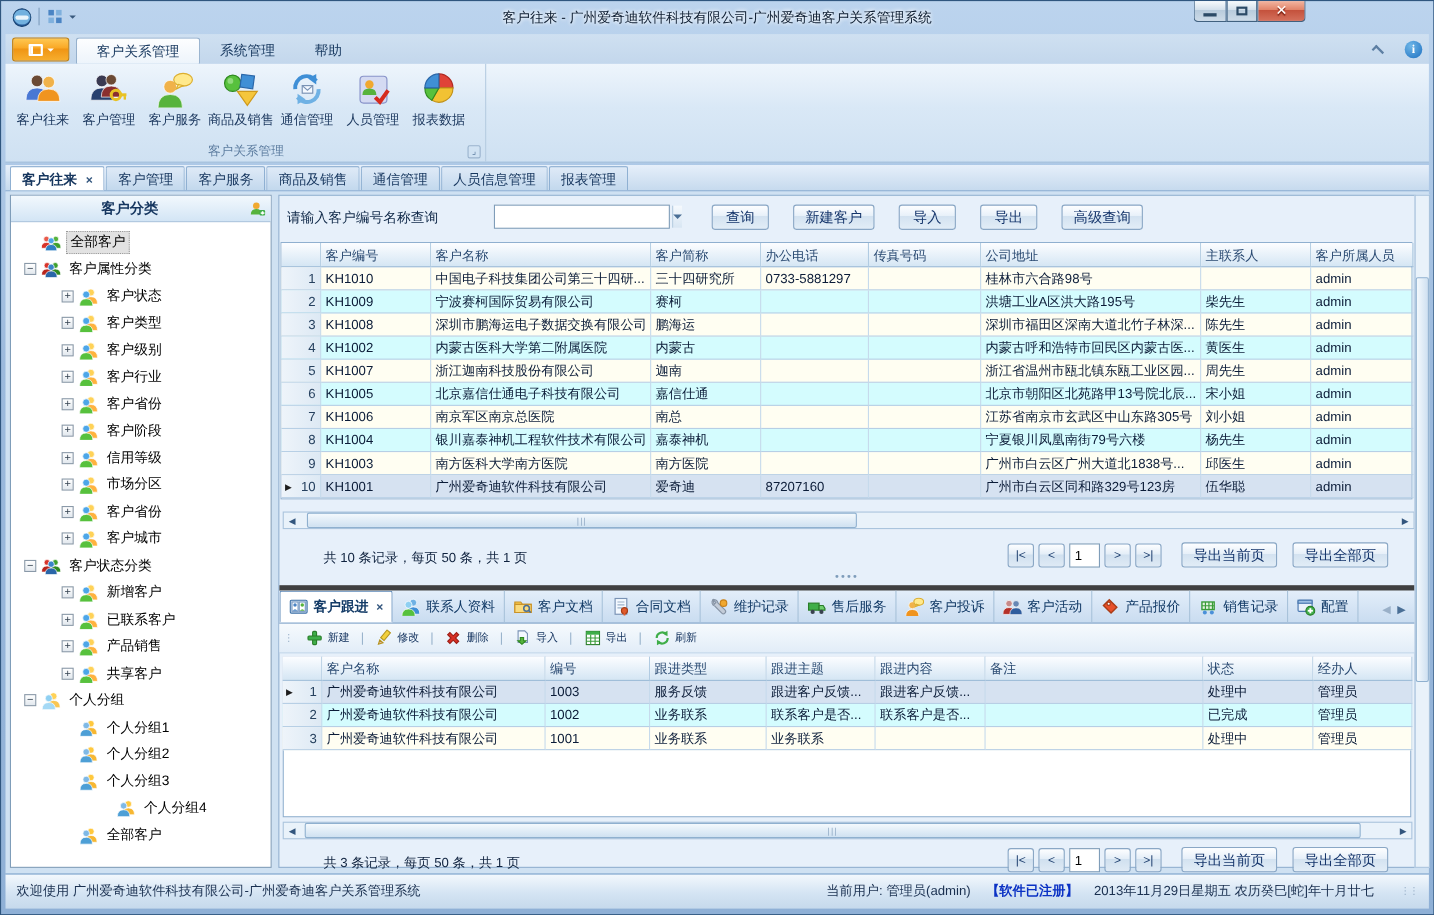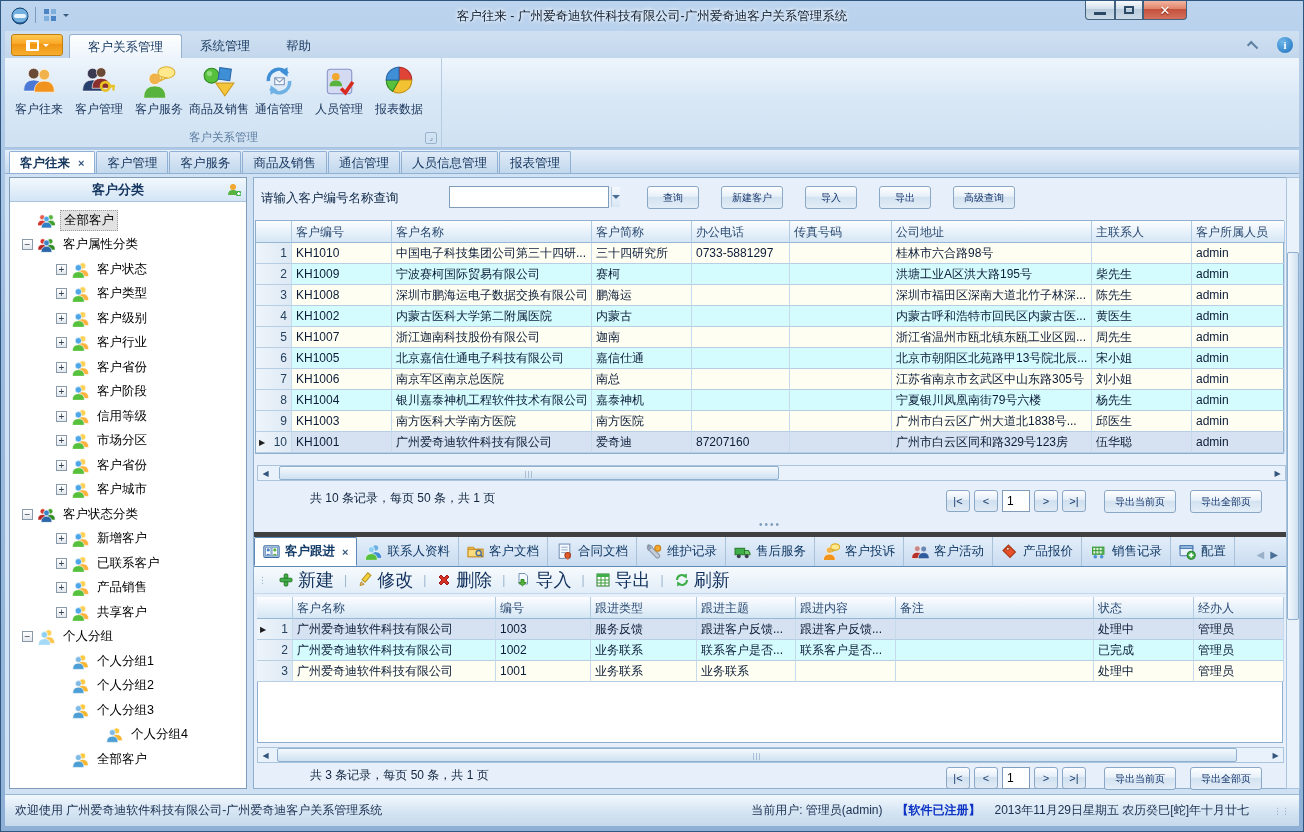--- a/index.html
+++ b/index.html
@@ -75,21 +75,21 @@
 
   
   .right-panel { position:absolute; left:252px; width:1034px; top:176px; bottom:42px; background:#e7f0fa; border:1px solid #8fafcf; }
 
   .search-row { position:absolute; left:0; top:8px; height:24px; width:100%; }
   .search-label { position:absolute; left:7px; top:4px; font-size:12.5px; color:#0d2646; }
   .search-combo { position:absolute; left:195px; top:0; width:160px; height:22px; background:#fff; border:1px solid #7f9db9; display:flex; }
   .search-combo input { flex:1; border:none; outline:none; font-size:12px; padding:0 3px; background:transparent; }
   .combo-drop { width:17px; border-left:1px solid #b6cce0; background:linear-gradient(#f5f9fd,#d8e6f3); display:flex; align-items:center; justify-content:center; }
   .combo-drop i { width:0; height:0; border:4px solid transparent; border-top-color:#4a6f96; margin-top:4px; }
-  .aero-btn { border:1px solid #8aa7c5; border-radius:3px; background:linear-gradient(#fdfeff,#e7f0f9 45%,#d3e2f0 46%,#e2edf7); color:#15356b; font-size:10px; height:23px; padding:0 10px; display:inline-flex; align-items:center; justify-content:center; white-space:nowrap; }
+  .aero-btn { border:1px solid #8aa7c5; border-radius:3px; background:linear-gradient(#fdfeff,#e7f0f9 45%,#d3e2f0 46%,#e2edf7); color:#15356b; font-size:13px; height:23px; padding:0 10px; display:inline-flex; align-items:center; justify-content:center; white-space:nowrap; }
   .search-btns { position:absolute; left:393px; top:0; display:flex; }
   .search-btns .aero-btn { margin-right:22px; min-width:52px; }
 
   
   .grid { position:absolute; background:#fff; border:1px solid #8fafcf; }
   .g-row { display:flex; height:21px; }
   .g-row.header { height:22px; }
   .g-cell { padding:0 4px; line-height:21px; border-right:1px solid #c6daec; border-bottom:1px solid #b7cfe5; overflow:hidden; white-space:nowrap; flex:none; font-size:12px; color:#0b1c38; }
   .header .g-cell { background:linear-gradient(#fcfdff,#e9f2fa 48%,#d5e6f4); border-right:1px solid #b1cbe2; border-bottom:1px solid #96b7d5; color:#2a4a72; line-height:22px; }
   .numcell { background:linear-gradient(90deg,#eef4fa,#dde9f4); text-align:right; color:#26415f; position:relative; }
@@ -100,40 +100,40 @@
 
   
   .hscroll { position:absolute; height:16px; background:#e9f2fa; border:1px solid #aac4dd; display:flex; align-items:center; }
   .hs-arrow { width:15px; height:14px; display:flex; align-items:center; justify-content:center; color:#33567e; font-size:8px; }
   .hs-track { flex:1; height:14px; position:relative; }
   .hs-thumb { position:absolute; top:0; height:14px; border:1px solid #8fb0cf; border-radius:2px; background:linear-gradient(#f4f9fd,#cfe1f1); display:flex; align-items:center; justify-content:center; color:#8fa9c4; font-size:8px; letter-spacing:1px; }
   .vscroll { position:absolute; right:3px; top:176px; bottom:42px; width:14px; background:#e9f2fa; border:1px solid #aac4dd; }
   .vs-thumb { position:absolute; left:0; width:12px; border:1px solid #8fb0cf; border-radius:2px; background:linear-gradient(90deg,#f4f9fd,#cfe1f1); }
 
   
-  .pager { position:absolute; height:26px; width:100%; display:flex; align-items:flex-start;padding-left:16px; }
+  .pager { position:absolute; height:26px; width:100%; display:flex; align-items:flex-end; }
   .pager .summary { margin-left:40px; color:#10233f; font-size:12px; flex:1; }
   .pg-btn { width:24px; height:22px; margin-right:4px; border:1px solid #8aa7c5; border-radius:3px; background:linear-gradient(#fdfeff,#e3edf7 45%,#d0e0ef 46%,#dfeaf5); color:#1c3d6d; font-size:11px; display:inline-flex; align-items:center; justify-content:center; }
   .pg-input { width:28px; height:22px; border:1px solid #7f9db9; font-size:12px; text-align:left; padding:0 4px; margin-right:4px; }
   .pager .exp { margin-left:14px; }
 
   .splitter-dots { position:absolute; left:0; right:0; top:343px; text-align:center; color:#7e9cba; font-size:10px; letter-spacing:2px; line-height:8px; }
 
   
   .bottom-block { position:absolute; left:0; right:0; top:354px; bottom:0; border-top:5px solid #404040; }
   .btabs { height:30px; background:linear-gradient(#e3eefa,#c9dcf0); border-bottom:1px solid #5f8ab8; display:flex; align-items:flex-end; }
   .btab { height:29px; display:flex; align-items:center; gap:5px; padding:0 8px; border-right:1px solid #a8c2da; color:#123a66; font-size:12.5px; white-space:nowrap; }
   .btab.active { background:#fff; border:1px solid #5f8ab8; border-bottom:1px solid #fff; border-radius:2px 2px 0 0; font-weight:bold; }
   .btab .x { color:#33567e; font-weight:bold; font-size:11px; margin-left:2px; }
   .btab .ticon { width:17px; height:17px; flex:none; }
   .btab-arrows { margin-left:auto; display:flex; gap:6px; padding:0 8px 6px 0; color:#4a6f96; font-size:10px; }
 
   .toolbar2 { height:27px; background:linear-gradient(#f6fafd,#e2edf8); border-bottom:1px solid #c3d7ea; display:flex; align-items:center; padding-left:4px; }
   .tb-grip { color:#9ab0c8; font-size:9px; letter-spacing:-1px; margin-right:6px; }
-  .tb-item { display:flex; align-items:center; gap:4px; padding:2px 6px; border-radius:2px; color:#11305c; font-size:18px; }
+  .tb-item { display:flex; align-items:center; gap:4px; padding:2px 6px; border-radius:2px; color:#11305c; font-size:10px; }
   .tb-sep { color:#9ab4cc; margin:0 4px; }
   .tb-ico { width:16px; height:16px; }
 
   .grid2-wrap { position:absolute; left:3px; right:3px; top:60px; height:146px; background:#fff; border:1px solid #8fafcf; }
 
   
   .statusbar { position:absolute; left:4px; right:4px; bottom:5px; height:32px; background:linear-gradient(#f3f8fd,#d4e4f3 55%,#c6d9ec); border-top:1px solid #98b8d8; display:flex; align-items:center; padding:0 10px; }
   .statusbar .welcome { flex:1; color:#1a3050; }
   .statusbar .right { display:flex; gap:14px; align-items:center; color:#1a3050; }
   .statusbar .reg { color:#0a31c4; font-weight:bold; }

